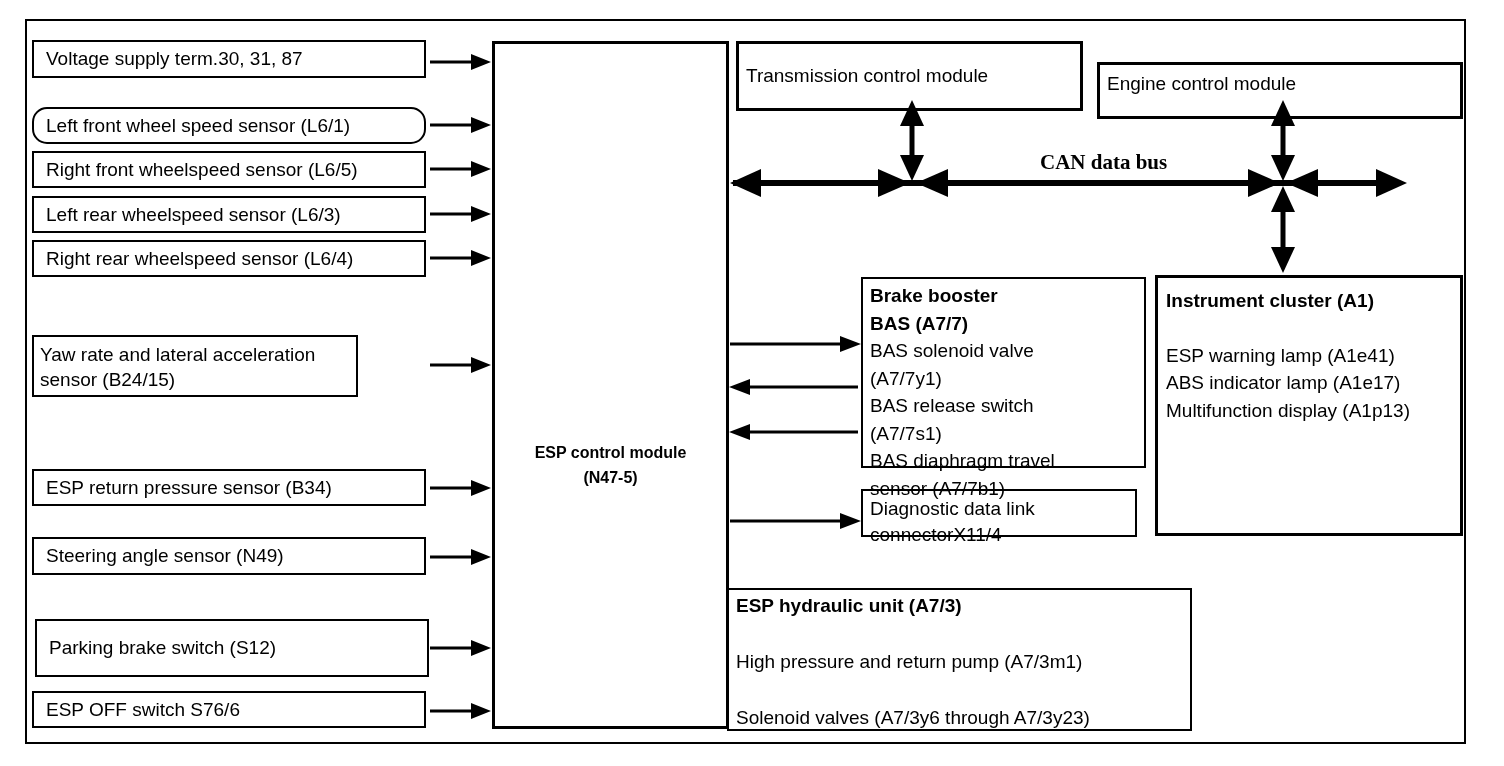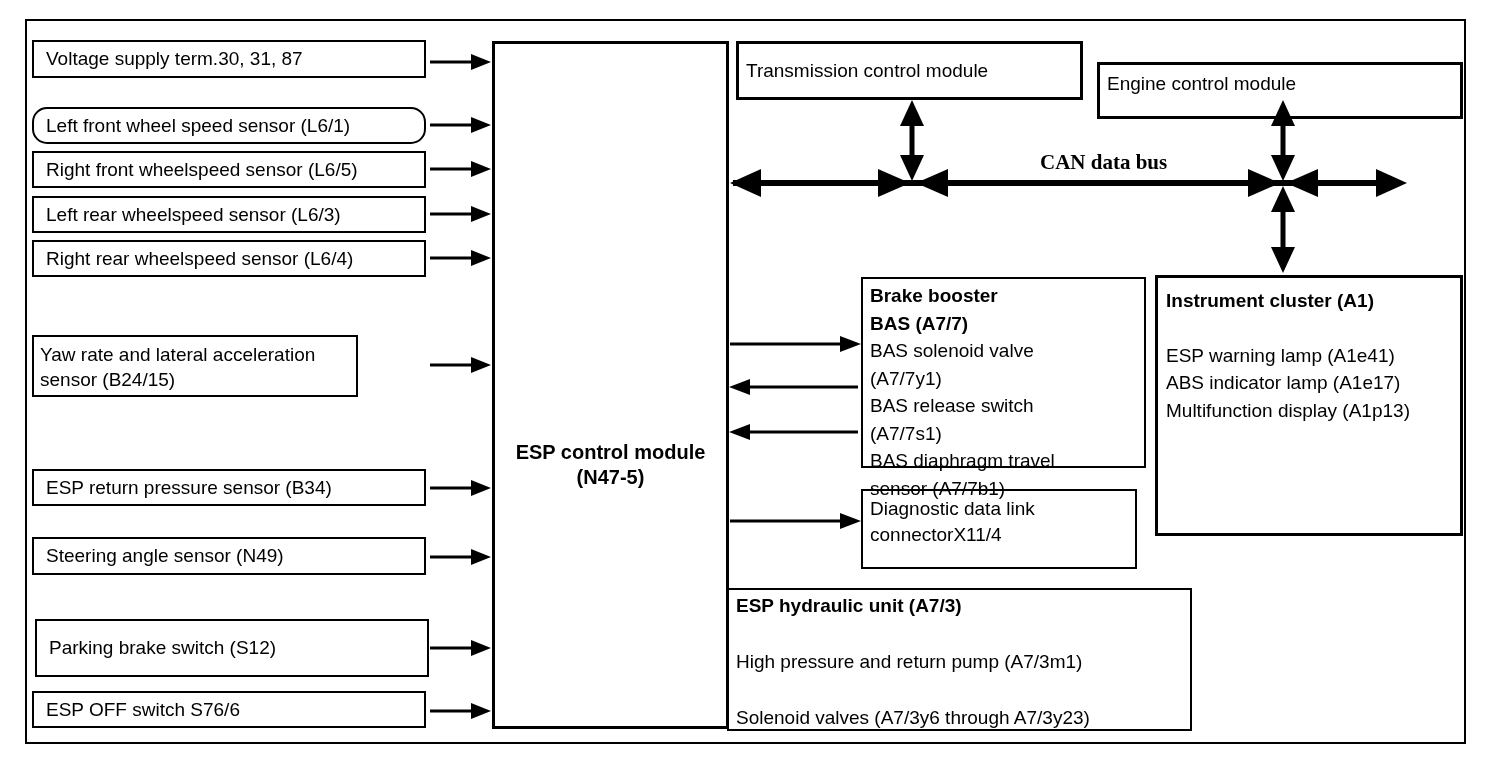--- a/index.html
+++ b/index.html
@@ -19,29 +19,29 @@
   .bx-rf{left:32px;top:151px;width:394px;height:37px;}
   .bx-lr{left:32px;top:196px;width:394px;height:37px;}
   .bx-rr{left:32px;top:240px;width:394px;height:37px;}
   .bx-yaw{left:32px;top:335px;width:326px;height:62px;padding:5px 0 0 6px;line-height:25px;}
   .bx-bp{left:32px;top:469px;width:394px;height:37px;}
   .bx-sa{left:32px;top:537px;width:394px;height:38px;}
   .bx-pb{left:35px;top:619px;width:394px;height:58px;}
   .bx-off{left:32px;top:691px;width:394px;height:37px;}
   
   .bx-esp{left:492px;top:41px;width:237px;height:688px;}
-  .esp-label{position:absolute;left:0;right:0;top:396px;text-align:center;font-weight:bold;font-size:20px;line-height:25px;}
-  
-  .bx-trans{left:736px;top:41px;width:347px;height:59px;display:flex;align-items:center;padding-left:7px;}
+  .esp-label{position:absolute;left:0;right:0;top:396px;text-align:center;font-weight:bold;font-size:16px;line-height:25px;}
+  
+  .bx-trans{left:736px;top:41px;width:347px;height:70px;display:flex;align-items:center;padding-left:7px;}
   .bx-engine{left:1097px;top:42px;width:366px;height:57px;padding:8px 0 0 7px;margin-top:20px;}
   .can-label{position:absolute;left:1040px;top:150px;width:200px;font-size:21px;font-weight:bold;font-family:Liberation Serif, serif;}
   
   .bx-booster{left:861px;top:277px;width:285px;height:191px;}
   .booster-text{position:absolute;left:7px;top:3px;line-height:27.5px;white-space:nowrap;}
-  .bx-diag{left:861px;top:489px;width:276px;height:80px;padding:5px 0 0 7px;line-height:26px;}
+  .bx-diag{left:861px;top:489px;width:276px;height:48px;padding:5px 0 0 7px;line-height:26px;}
   .bx-cluster{left:1155px;top:275px;width:308px;height:261px;padding:9px 0 0 8px;line-height:27.5px;}
   .bx-hyd{left:727px;top:588px;width:465px;height:143px;padding:2px 0 0 7px;line-height:28px;white-space:nowrap;}
   .sp27{height:27px;}
   .sp28{height:28px;}
   .arrows{position:absolute;left:0;top:0;width:1504px;height:766px;pointer-events:none;}
   .arrows line{stroke:#000;}
   .arrows polygon{fill:#000;stroke:none;}
 </style>
 </head>
 <body>

